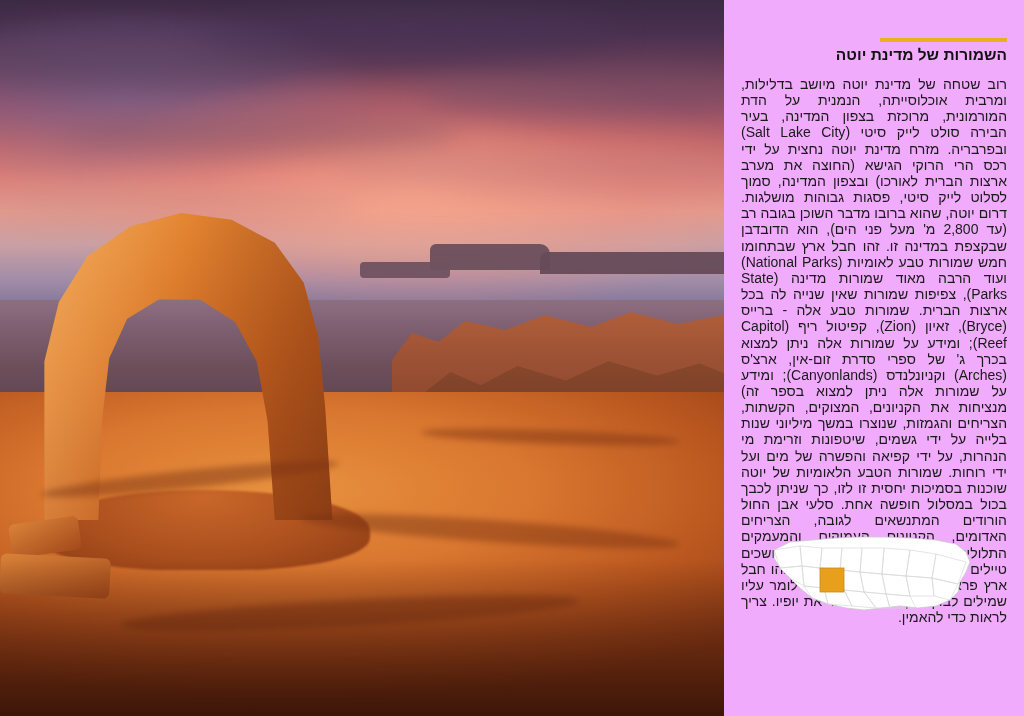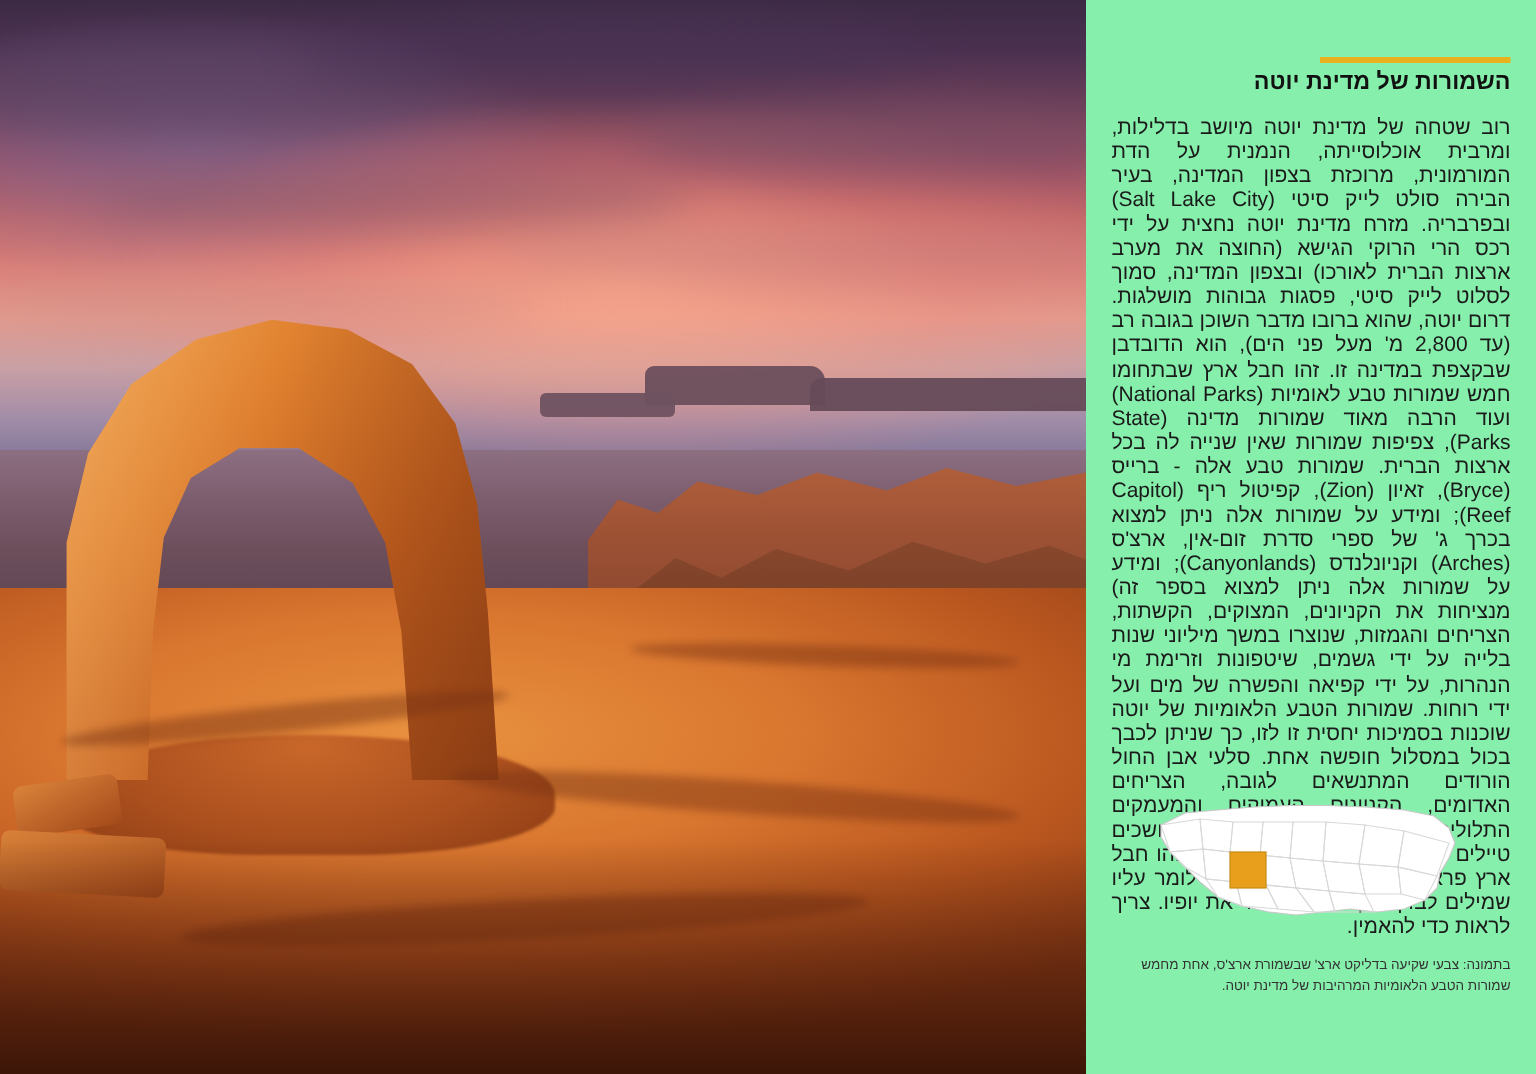--- a/index.html
+++ b/index.html
@@ -186,21 +186,21 @@
   .b1 { left: 10px;  top: 520px; width: 70px;  height: 34px; transform: rotate(-8deg); }
   .b2 { left: 0px;   top: 556px; width: 110px; height: 40px; transform: rotate(3deg); }
 
   
   #text-col {
     position: absolute;
     left: 724px;
     top: 0;
     width: 300px;
     height: 716px;
-    background: #86efac;
+    background: #f0abfc;
     padding: 0;
   }
   .rule {
     position: absolute;
     right: 17px;
     top: 38px;
     width: 127px;
     height: 4px;
     background: #e8b21e;
   }
@@ -323,15 +323,14 @@
           <path d="M172,50 L174,68 L190,72 L198,56 Z"></path>
           <path d="M176,26 L172,50 L198,56 L206,34 Z"></path>
           <path d="M20,40 L30,50 L44,58 L42,38 Z"></path>
           <path d="M14,22 L20,40 L42,38 L40,18 Z"></path>
         </g>
 
         <rect x="60" y="40" width="24" height="24" fill="#e8a01c" stroke="#c98a12" stroke-width="0.8"></rect>
       </svg>
     </div>
 
-    <div class="caption">בתמונה: צבעי שקיעה בדליקט ארצ' שבשמורת ארצ'ס, אחת מחמש שמורות הטבע הלאומיות המרהיבות של מדינת יוטה.</div>
   </div>
 </div>
 
 </body></html>

